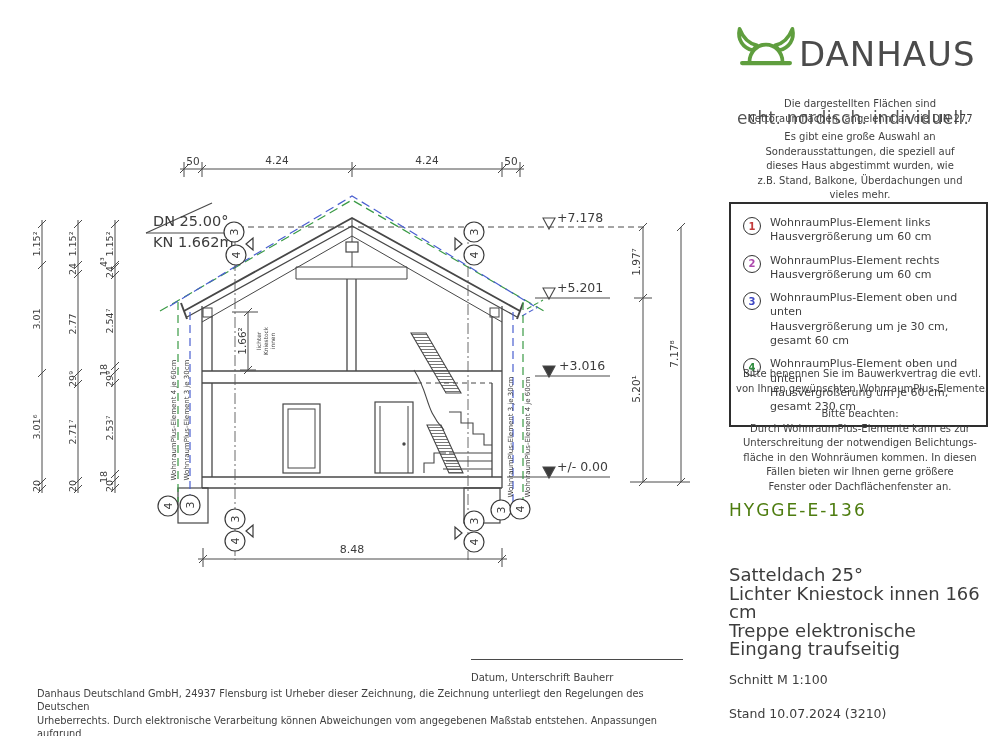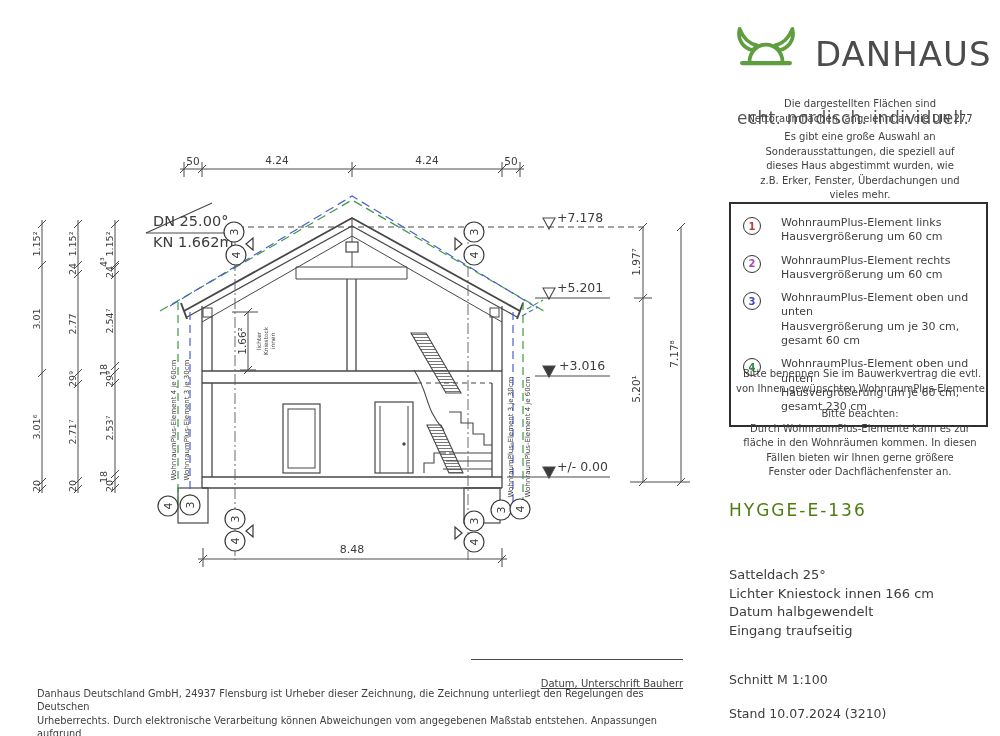--- a/index.html
+++ b/index.html
@@ -1,36 +1,36 @@
 <!DOCTYPE html>
 <html><head>
 <meta charset="utf-8">
 <style>
   html,body{margin:0;padding:0;background:#fff;}
   #canvas{position:relative;width:1000px;height:736px;background:#ffffff;overflow:hidden;
           font-family:"DejaVu Sans","Liberation Sans",sans-serif;color:#3d3d3d;}
   #drawing{position:absolute;left:0;top:0;}
   svg text{font-family:"DejaVu Sans","Liberation Sans",sans-serif;fill:#3c3c3c;}
   .abs{position:absolute;}
-  .logo-row{display:flex;align-items:flex-end;gap:16px;}
+  .logo-row{display:flex;align-items:flex-end;gap:0;}
   .brand{font-size:34px;line-height:36px;letter-spacing:1px;color:#4b4b4b;}
   .tagline{font-size:17px;color:#565656;letter-spacing:.3px;}
   .para{font-size:10px;line-height:14.6px;color:#3f3f3f;text-align:center;}
   .optbox{border:2px solid #2e2e2e;width:233px;padding:12px 10px 10px 12px;background:#fff;}
   .opt-row{display:flex;gap:9px;margin-bottom:9px;align-items:flex-start;}
   .opt-row:last-child{margin-bottom:0;}
   .opt-num{flex:0 0 auto;width:16px;height:16px;border:1.4px solid #333;border-radius:50%;
            font-size:10px;font-weight:bold;display:flex;align-items:center;justify-content:center;margin-top:1px;}
   .c1{color:#c23a3a}.c2{color:#ad49ad}.c3{color:#3f48c4}.c4{color:#2f8c3f}
-  .opt-text{font-size:11px;line-height:14.3px;color:#3f3f3f;margin-left:11px;}
+  .opt-text{font-size:11px;line-height:14.3px;color:#3f3f3f;}
   .model-title{font-size:17px;letter-spacing:2px;color:#4d7c0f;}
-  .specs{font-size:13px;line-height:18.6px;color:#3c3c3c;}
+  .specs{font-size:18px;line-height:18.6px;color:#3c3c3c;}
   .code-line{font-size:13px;letter-spacing:.4px;color:#3c3c3c;}
   .small-line{font-size:12.5px;color:#3c3c3c;}
-  .sig{width:212px;border-top:1.3px solid #4a4a4a;text-align:right;font-size:10px;color:#3f3f3f;padding-top:18px;text-decoration:underline;}
+  .sig{width:212px;border-top:1.3px solid #4a4a4a;text-align:left;font-size:10px;color:#3f3f3f;padding-top:12px;}
   .disclaimer{font-size:9.8px;line-height:13.4px;color:#3e3e3e;width:640px;}
 </style>
 </head>
 <body>
 
 <div id="canvas">
 
   <svg id="drawing" width="1000" height="736" viewBox="0 0 1000 736">
     <defs>
       <pattern id="hatch" width="4" height="3" patternUnits="userSpaceOnUse">
@@ -295,21 +295,21 @@
 
   <div class="abs para" style="left:729px;top:97px;width:262px;">
     <div>Die dargestellten Flächen sind</div>
     <div>Nettoraumflächen, angelehnt an die DIN 277</div>
   </div>
 
   <div class="abs para" style="left:729px;top:130px;width:262px;">
     <div>Es gibt eine große Auswahl an</div>
     <div>Sonderausstattungen, die speziell auf</div>
     <div>dieses Haus abgestimmt wurden, wie</div>
-    <div>z.B. Erker, Fenster, Überdachungen und</div>
+    <div>z.B. Stand, Balkone, Überdachungen und</div>
     <div>vieles mehr.</div>
   </div>
 
   <div class="abs optbox" style="left:729px;top:202px;">
     <div class="opt-row">
       <span class="opt-num c1">1</span>
       <span class="opt-text">
         <span>WohnraumPlus-Element links</span><br>
         <span>Hausvergrößerung um 60 cm</span>
       </span>
@@ -340,31 +340,32 @@
   </div>
 
   <div class="abs para" style="left:731px;top:367px;width:262px;">
     <div>Bitte benennen Sie im Bauwerkvertrag die evtl.</div>
     <div>von Ihnen gewünschten WohnraumPlus-Elemente.</div>
   </div>
 
   <div class="abs para" style="left:729px;top:407px;width:262px;">
     <div>Bitte beachten:</div>
     <div>Durch WohnraumPlus-Elemente kann es zur</div>
+    <div>Unterschreitung der notwendigen Belichtungs-</div>
     <div>fläche in den Wohnräumen kommen. In diesen</div>
     <div>Fällen bieten wir Ihnen gerne größere</div>
     <div>Fenster oder Dachflächenfenster an.</div>
   </div>
 
   <div class="abs model-title" style="left:729px;top:500px;">HYGGE-E-136</div>
 
   <div class="abs specs" style="left:729px;top:566px;">
     <div>Satteldach 25°</div>
     <div>Lichter Kniestock innen 166 cm</div>
-    <div>Datum halbgewendelt</div>
+    <div>Treppe elektronische</div>
     <div>Eingang traufseitig</div>
   </div>
 
   <div class="abs small-line" style="left:729px;top:672px;">Schnitt M 1:100</div>
   <div class="abs small-line" style="left:729px;top:706px;">Stand 10.07.2024 (3210)</div>
 
   <div class="abs sig" style="left:471px;top:659px;">
     <span>Datum, Unterschrift Bauherr</span>
   </div>
 

